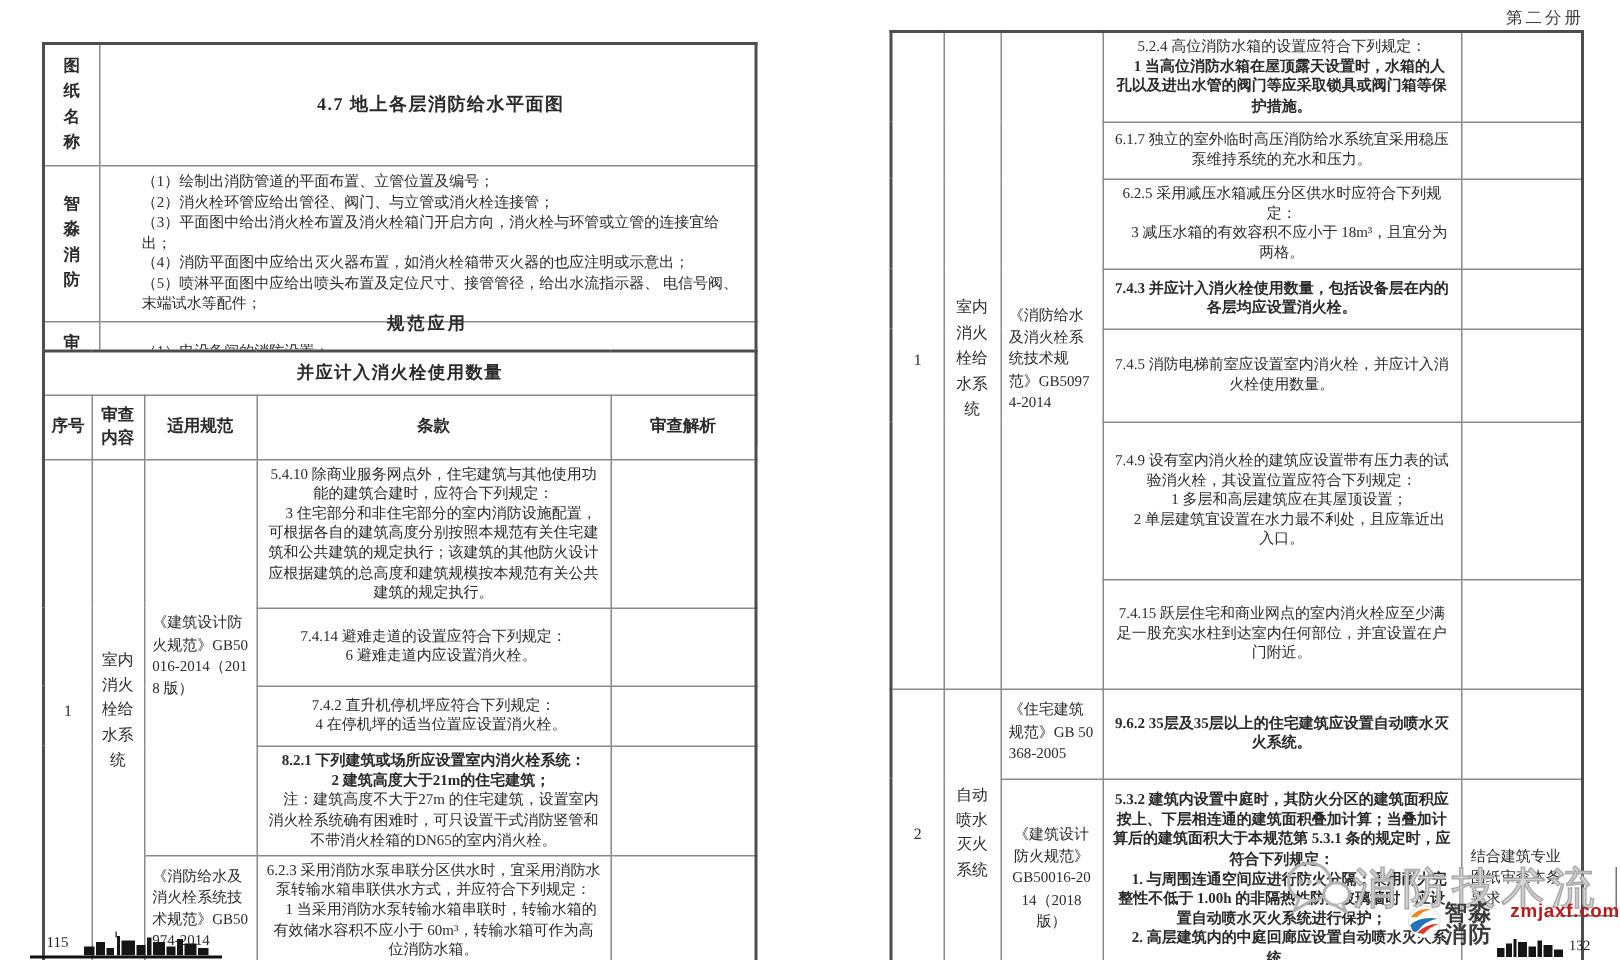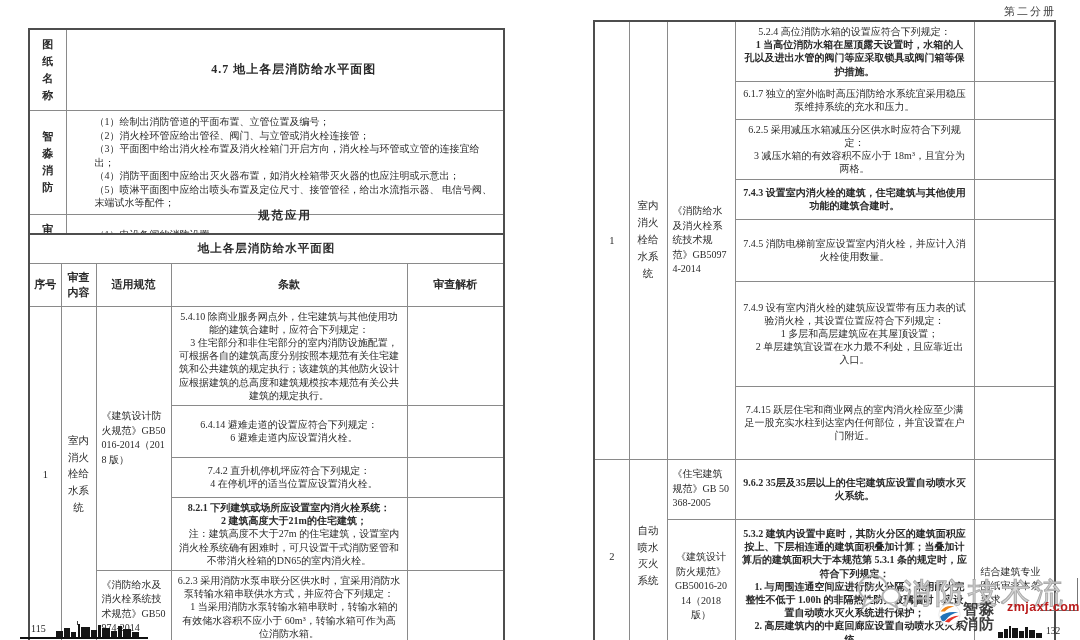--- a/index.html
+++ b/index.html
@@ -82,39 +82,39 @@
   <table class="doc-table abs" style="left:28px; top:233px; width:475px;">
     <colgroup>
         <col style="width:32px">
         <col style="width:35px">
         <col style="width:75px">
         <col style="width:236px">
         <col style="width:97px">
       </colgroup>
     <tbody>
         <tr class="title-row" style="height:29px">
-      <td colspan="5">地上各层消防给水平面图</td>
+      <td colspan="5">并应计入消火栓使用数量</td>
     </tr>
     <tr class="head-row" style="height:43px">
       <td>序号</td>
       <td>审查内容</td>
       <td>适用规范</td>
       <td>条款</td>
       <td>审查解析</td>
     </tr>
     <tr style="height:90px">
       <td rowspan="5" class="seq-cell">1</td>
       <td rowspan="5" class="content-cell">室内消火栓给水系统</td>
       <td rowspan="4" class="norm-cell">《建筑设计防火规范》GB50016-2014（2018 版）</td>
       <td class="clause-cell"><span>5.4.10 除商业服务网点外，住宅建筑与其他使用功能的建筑合建时，应符合下列规定：
 　3 住宅部分和非住宅部分的室内消防设施配置，可根据各自的建筑高度分别按照本规范有关住宅建筑和公共建筑的规定执行；该建筑的其他防火设计应根据建筑的总高度和建筑规模按本规范有关公共建筑的规定执行。</span><span class="b"></span><span></span></td>
       <td class="analysis-cell"></td>
     </tr>
     <tr style="height:52px">
-      <td class="clause-cell"><span>6.4.14 避难走道的设置应符合下列规定：
+      <td class="clause-cell"><span>7.4.14 避难走道的设置应符合下列规定：
 　6 避难走道内应设置消火栓。</span><span class="b"></span><span></span></td>
       <td class="analysis-cell"></td>
     </tr>
     <tr style="height:40px">
       <td class="clause-cell"><span>7.4.2 直升机停机坪应符合下列规定：
 　4 在停机坪的适当位置应设置消火栓。</span><span class="b"></span><span></span></td>
       <td class="analysis-cell"></td>
     </tr>
     <tr style="height:68px">
       <td class="clause-cell"><span></span><span class="b">8.2.1 下列建筑或场所应设置室内消火栓系统：
@@ -171,21 +171,21 @@
     <tr style="height:38px">
       <td class="clause-cell"><span>6.1.7 独立的室外临时高压消防给水系统宜采用稳压泵维持系统的充水和压力。</span><span class="b"></span><span></span></td>
       <td class="analysis-cell"></td>
     </tr>
     <tr style="height:42px">
       <td class="clause-cell"><span>6.2.5 采用减压水箱减压分区供水时应符合下列规定：
 　3 减压水箱的有效容积不应小于 18m³，且宜分为两格。</span><span class="b"></span><span></span></td>
       <td class="analysis-cell"></td>
     </tr>
     <tr style="height:40px">
-      <td class="clause-cell"><span></span><span class="b">7.4.3 设置室内消火栓的建筑，住宅建筑与其他使用功能的建筑合建时。</span><span></span></td>
+      <td class="clause-cell"><span></span><span class="b">7.4.3 并应计入消火栓使用数量，包括设备层在内的各层均应设置消火栓。</span><span></span></td>
       <td class="analysis-cell"></td>
     </tr>
     <tr style="height:62px">
       <td class="clause-cell"><span>7.4.5 消防电梯前室应设置室内消火栓，并应计入消火栓使用数量。</span><span class="b"></span><span></span></td>
       <td class="analysis-cell"></td>
     </tr>
     <tr style="height:105px">
       <td class="clause-cell"><span>7.4.9 设有室内消火栓的建筑应设置带有压力表的试验消火栓，其设置位置应符合下列规定：
 　1 多层和高层建筑应在其屋顶设置；
 　2 单层建筑宜设置在水力最不利处，且应靠近出入口。</span><span class="b"></span><span></span></td>

